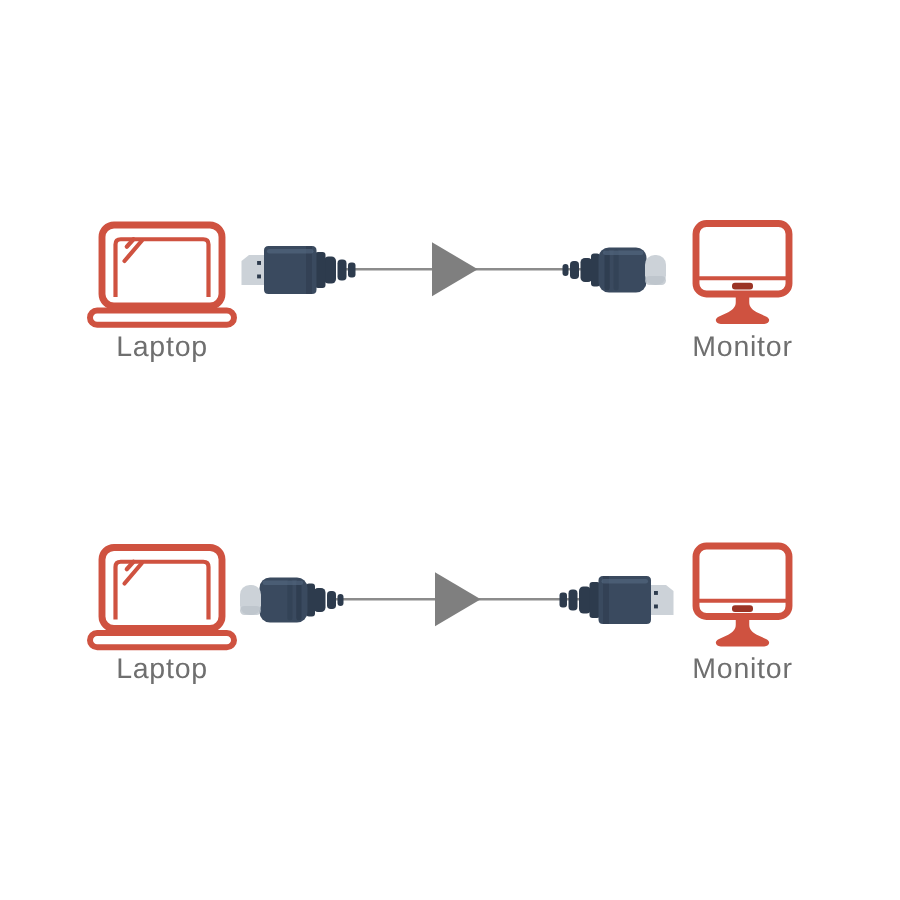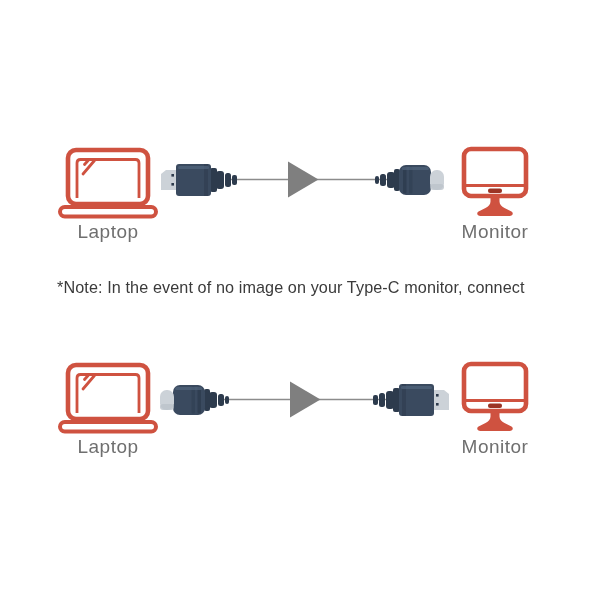--- a/index.html
+++ b/index.html
@@ -100,21 +100,20 @@
 
     <svg class="abs" style="left:459px;top:144px;" width="72" height="82" viewBox="0 0 72 82">
         <use href="#monitor-def"></use>
       </svg>
 
     <div class="abs device-label" style="left:56px;top:221px;width:104px;">Laptop</div>
     <div class="abs device-label" style="left:451px;top:221px;width:88px;">Monitor</div>
   </div>
 
   <div class="abs note" style="left:57px;top:276px;width:505px;">
-    <div>*Note: In the event of no image on your Type-C monitor, connect</div>
   </div>
 
   <div class="abs" style="left:0;top:340px;width:600px;height:260px;">
     <svg class="abs" style="left:56px;top:20px;" width="104" height="78" viewBox="0 0 104 78">
         <use href="#laptop-def"></use>
       </svg>
 
     <svg class="abs" style="left:158px;top:38px;" width="294" height="44" viewBox="0 0 294 44">
       <line class="cable" x1="64" y1="21.5" x2="228" y2="21.5"></line>
       <g transform="translate(72,6) scale(-1,1)">

